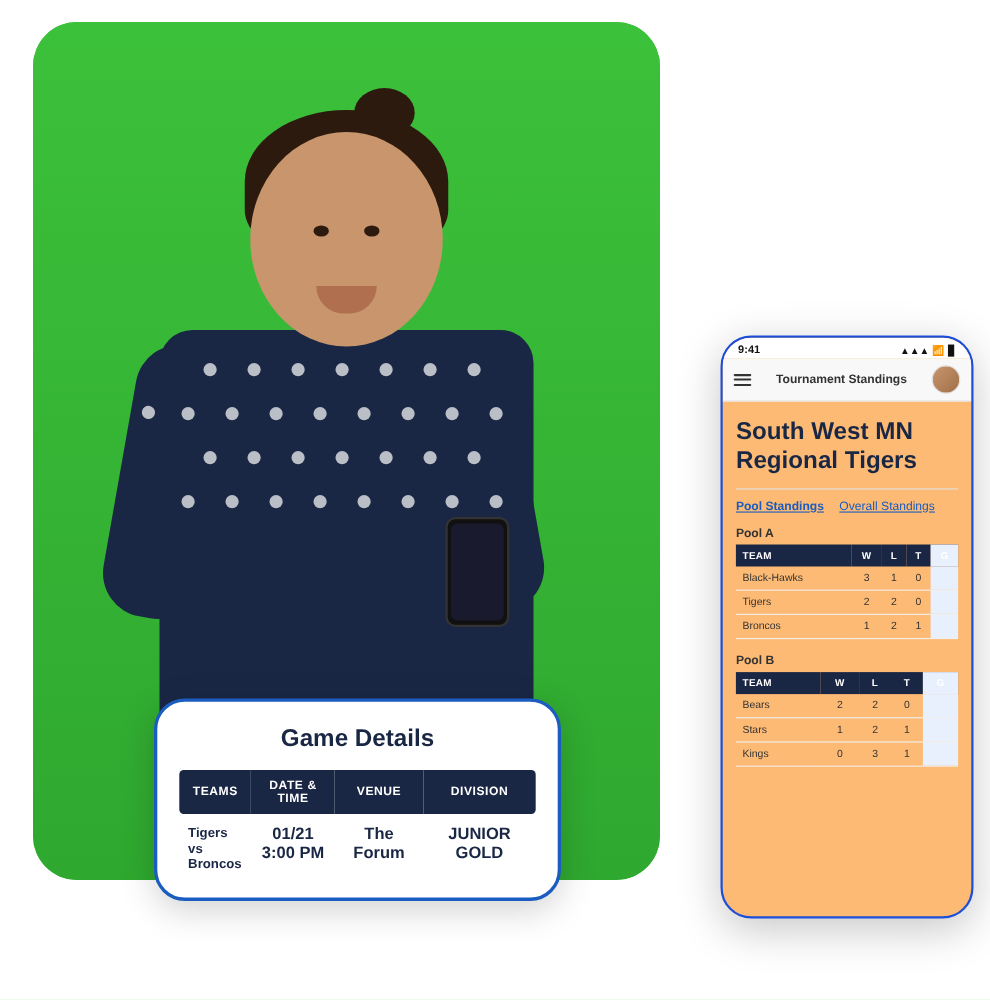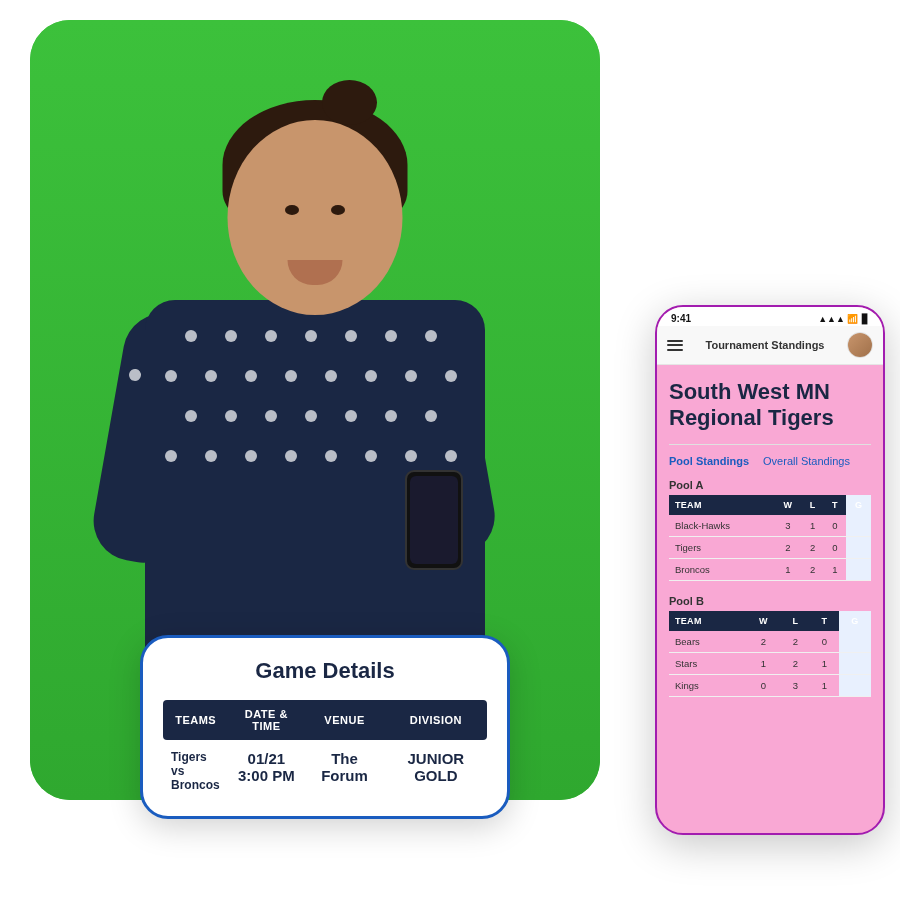--- a/index.html
+++ b/index.html
@@ -144,26 +144,26 @@
       padding-left: 8px;
     }
 
     
     .phone-ui {
       position: absolute;
       top: 305px;
       right: 15px;
       width: 230px;
       height: 530px;
-      background: #f9a8d4;
+      background: #fdba74;
       border-radius: 28px;
       box-shadow: 0 10px 40px rgba(0,0,0,0.22);
       z-index: 15;
       overflow: hidden;
-      border: 2px solid #a21caf;
+      border: 2px solid #1d4ed8;
     }
 
     .phone-status-bar {
       background: #fff;
       display: flex;
       justify-content: space-between;
       align-items: center;
       padding: 6px 14px 2px 14px;
       font-size: 10px;
       font-weight: 600;
@@ -239,20 +239,21 @@
 
     .standings-tabs {
       display: flex;
       gap: 14px;
       margin-bottom: 12px;
     }
 
     .standings-tab {
       font-size: 11px;
       color: #1a5cbf;
+      text-decoration: underline;
       cursor: pointer;
       font-weight: 500;
     }
 
     .standings-tab.active {
       color: #1a5cbf;
       font-weight: 700;
     }
 
     .pool-label {

